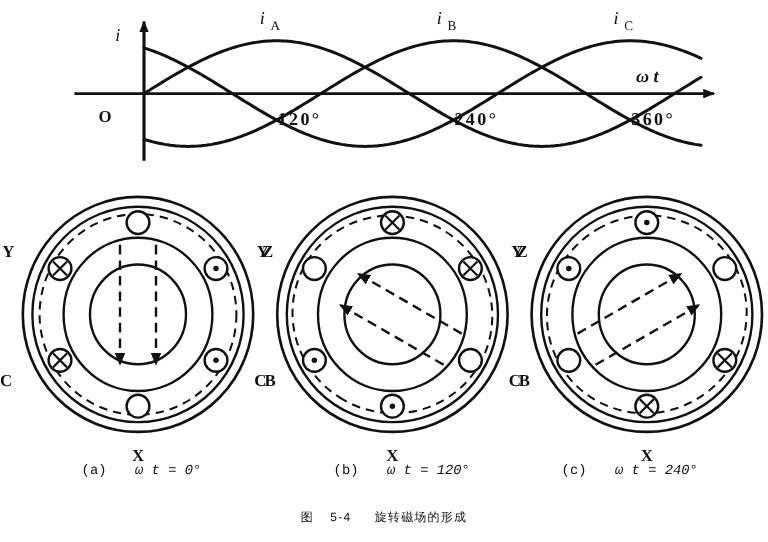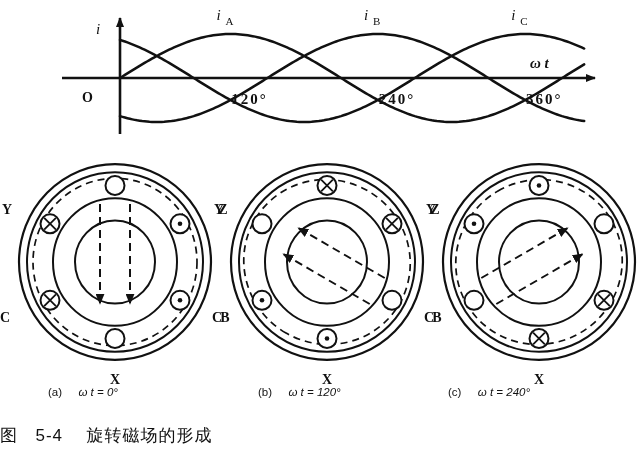--- a/index.html
+++ b/index.html
@@ -9,31 +9,33 @@
     font-family:"Liberation Serif",serif;
     color:#111111;
     overflow:hidden;
     position:relative;
   }
   #figure-root{position:absolute;inset:0;}
   svg{display:block;}
   .italic{font-style:italic;}
   .cap{
     position:absolute;
-    font-family:Liberation Sans, sans-serif;
+    font-family:Liberation Mono, monospace;
     font-size:11.5px;
     color:#111;
     white-space:nowrap;
+    margin-left:20px;
   }
   .fig-title{
     position:absolute;
     left:0;right:0;
     top:424px;
+    text-align:center;
     font-family:"Liberation Sans",sans-serif;
-    font-size:17px;
+    font-size:10px;
     color:#111;
     letter-spacing:1px;
   }
 </style>
 </head>
 <body>
 
 <div id="figure-root">
 
   <svg id="waveform-svg" width="640" height="150" viewBox="0 0 640 150" style="position:absolute;left:0;top:0;">

